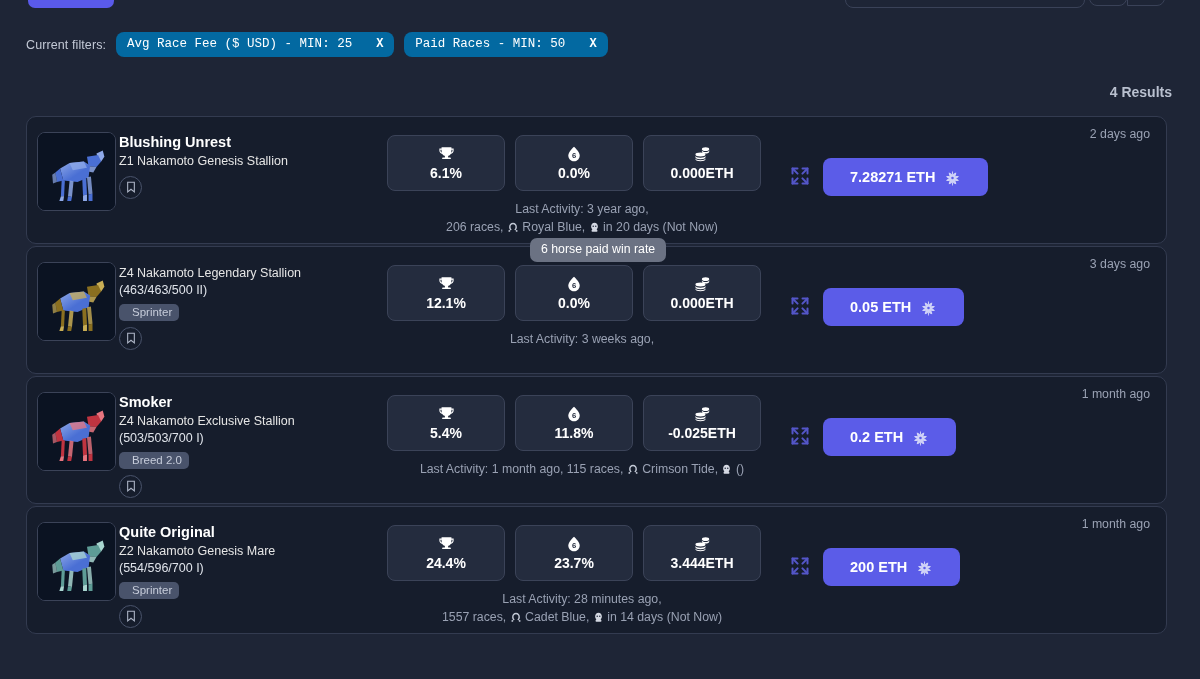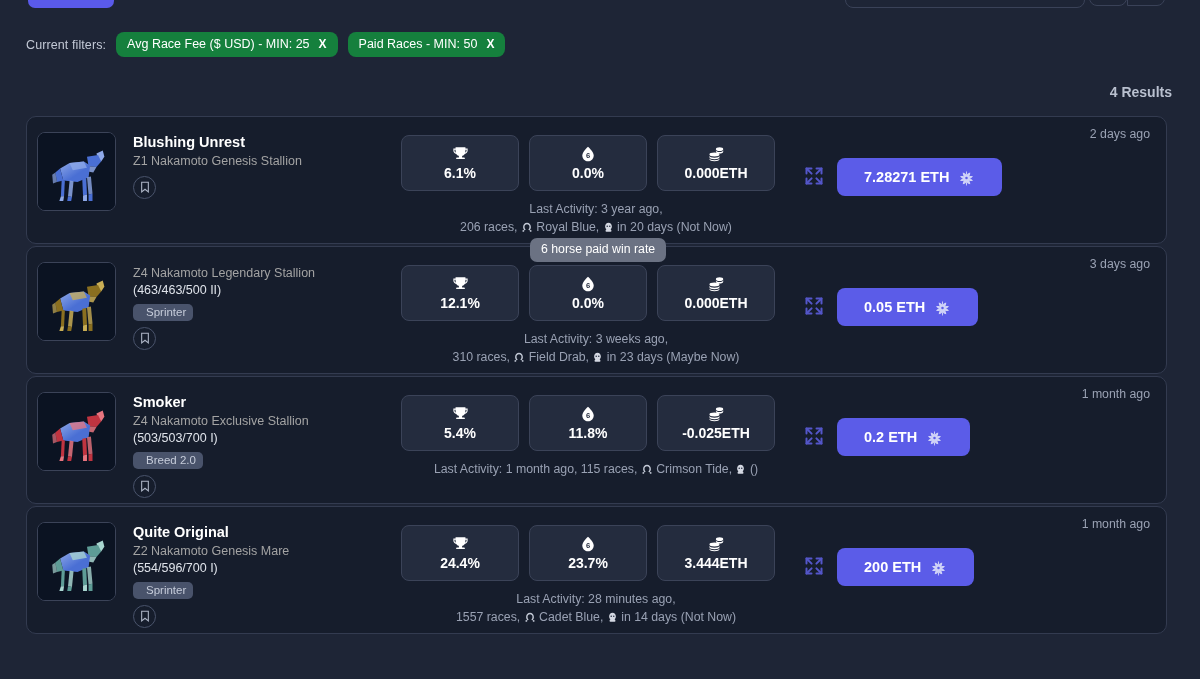--- a/index.html
+++ b/index.html
@@ -34,24 +34,24 @@
 
   
   .filter-bar {
     position: absolute; left: 26px; top: 32px;
     display: flex; align-items: center; gap: 10px;
   }
   .filter-label {
     font-size: 12.5px; color: #c3c9d6; letter-spacing: .1px;
   }
   .filter-chip {
-    display: flex; align-items: center; gap: 9px;
-    background: #15803d; color: #fff;
+    display: flex; align-items: center; gap: 24px;
+    background: #0369a1; color: #fff;
     border-radius: 8px; padding: 5px 11px 6px 11px;
-    font-size: 12.5px; white-space: nowrap;
+    font-size: 12.5px; white-space: nowrap; font-family: Liberation Mono, monospace;
   }
   .chip-x { font-size: 12px; font-weight: 600; color: #fff; }
 
   .results-count {
     position: absolute; right: 28px; top: 84px;
     font-size: 14px; font-weight: 700; color: #b9c0cf; margin-left: 47px;
   }
 
   
   .cards { position: absolute; left: 26px; top: 116px; width: 1141px; }
@@ -72,23 +72,23 @@
     width: 79px; height: 79px;
     border: 1px solid #3b4considered; 
     border: 1px solid #3b4358;
     border-radius: 8px;
     background: #0b1322;
     overflow: hidden;
     display: block;
   }
   .thumb svg { display: block; width: 79px; height: 79px; }
 
-  .idblock { margin: 16px 0 0 17px; flex: 0 0 268px; }
+  .idblock { margin: 16px 0 0 3px; flex: 0 0 268px; }
   .horse-name { font-size: 14.5px; font-weight: 700; color: #ffffff; line-height: 18px; }
-  .horse-sub { font-size: 12.5px; color: #a3a3a3; line-height: 17px; margin-top: 2px; }
+  .horse-sub { font-size: 12.5px; color: #e5e5e5; line-height: 17px; margin-top: 2px; }
   .horse-gen { font-size: 12.5px; color: #dfe3ea; line-height: 17px; }
   .tag {
     display: inline-block; margin-top: 5px;
     background: #49536b; color: #c6ccda;
     border-radius: 5px; padding: 2px 7px 3px 13px;
     font-size: 11.5px;
   }
   .bookmark-btn {
     margin-top: 6px;
     width: 23px; height: 23px; border-radius: 50%;
@@ -377,39 +377,20 @@
 <path d="M1.7 11.1c0 1.3 2.6 2.3 5.9 2.3s5.9-1 5.9-2.3v1.7c0 1.3-2.6 2.3-5.9 2.3s-5.9-1-5.9-2.3v-1.7z"></path>
 <path d="M1.7 14.1c0 1.3 2.6 2.3 5.9 2.3s5.9-1 5.9-2.3v1.2c0 1.3-2.6 2.3-5.9 2.3s-5.9-1-5.9-2.3v-1.2z"></path>
 </svg>
 </span>
         <span class="stat-val">0.000ETH</span>
       </div>
           </div>
 
       <div class="activity">
         <div>Last Activity: 3 weeks ago,</div>
-        <div>
-          <span>310 races,</span>
-          <span class="sw">
-<svg viewBox="0 0 16 14" width="12" height="11" fill="#c3c9d6" aria-hidden="true">
-<path d="M8 .8c3.1 0 5.2 2.4 5.2 5.4 0 1.9-.8 3.6-2 4.8l-1.4-1.3c.9-.9 1.5-2.1 1.5-3.5 0-2-1.4-3.5-3.3-3.5S4.7 4.2 4.7 6.2c0 1.4.6 2.6 1.5 3.5l-1.4 1.3C3.6 9.8 2.8 8.1 2.8 6.2 2.8 3.2 4.9.8 8 .8z"></path>
-<circle cx="3.1" cy="11.6" r="1.2"></circle>
-                  <circle cx="12.9" cy="11.6" r="1.2"></circle>
-</svg>
-</span>
-          <span>Field Drab,</span>
-          <span class="sw">
-<svg viewBox="0 0 14 14" width="11" height="11" fill="#d4d8e2" aria-hidden="true">
-<path d="M7 1.1c2.4 0 4.3 2 4.3 4.5 0 1.5-.6 2.8-1.6 3.6.7.5 1.1 1.3 1.1 2.2 0 .6-.5 1.1-1.1 1.1H4.3c-.6 0-1.1-.5-1.1-1.1 0-.9.4-1.7 1.1-2.2-1-.8-1.6-2.1-1.6-3.6C2.7 3.1 4.6 1.1 7 1.1z"></path>
-<circle cx="5.4" cy="5.4" r="1" fill="#242c3e"></circle>
-<circle cx="8.6" cy="5.4" r="1" fill="#242c3e"></circle>
-</svg>
-</span>
-          <span>in 23 days (Maybe Now)</span>
-        </div>
       </div>
     </div>
     <div class="expand-col">
       <div class="expand-btn">
 <svg viewBox="0 0 20 20" width="20" height="20" fill="none" stroke="#5456c9" stroke-width="2" stroke-linecap="round" stroke-linejoin="round" aria-hidden="true">
 <path d="M7.5 2.5H2.5V7.5"></path>
               <path d="M2.5 2.5L7.6 7.6"></path>
 <path d="M12.5 2.5H17.5V7.5"></path>
               <path d="M17.5 2.5L12.4 7.6"></path>
 <path d="M7.5 17.5H2.5V12.5"></path>

